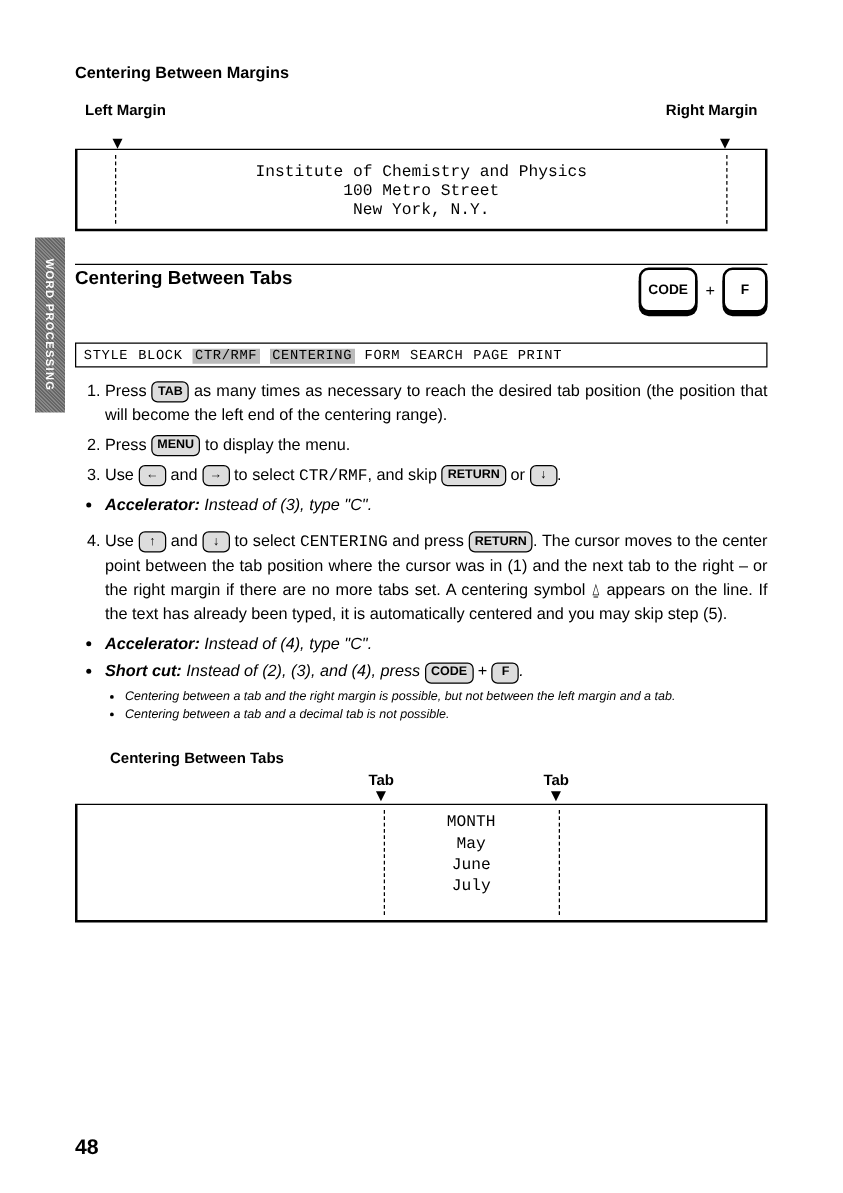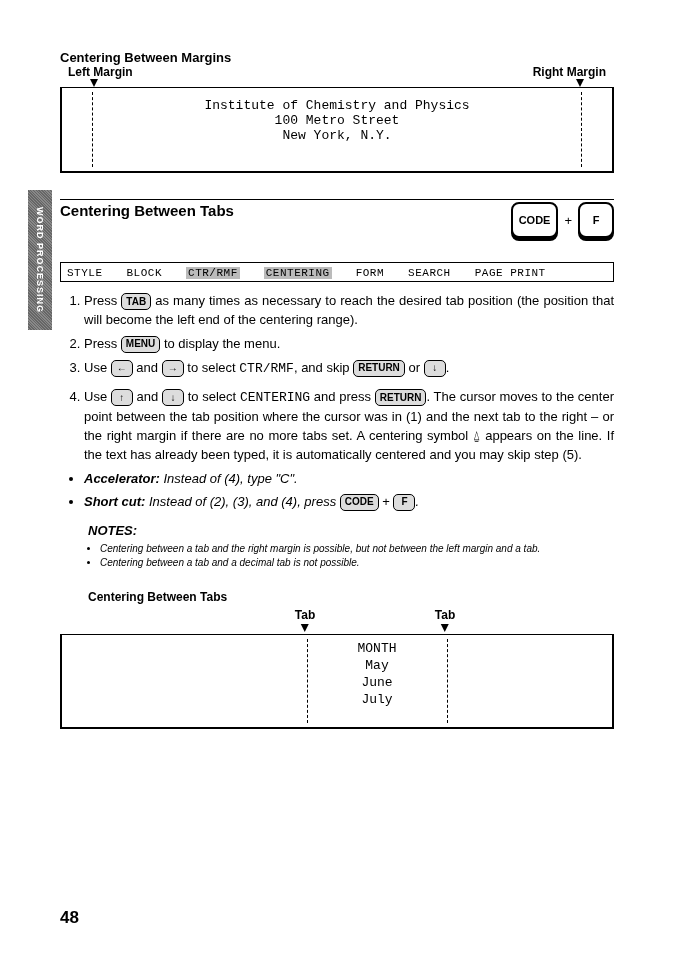--- a/index.html
+++ b/index.html
@@ -34,41 +34,41 @@
     justify-content: center;
     letter-spacing: 1px;
   }
   .section-heading {
     font-weight: bold;
     font-size: 13px;
   }
   .margin-labels {
     display: flex;
     justify-content: space-between;
-    margin: 0 8px;
+    margin: 16px 8px;
     font-weight: bold;
     font-size: 12px;
   }
   .arrow-row {
     display: flex;
     justify-content: space-between;
     margin: 0 30px;
     height: 10px;
   }
   .arrow-down {
     width: 0; height: 0;
     border-left: 4px solid transparent;
     border-right: 4px solid transparent;
     border-top: 8px solid #000;
   }
   .example-box {
     border: 2px solid #000;
     border-top-width: 1px;
     margin-top: -2px;
-    padding: 10px 8px 28px 8px;
+    padding: 10px 8px 8px 8px;
     position: relative;
     font-family: "Courier New", monospace;
     font-size: 13px;
     text-align: center;
   }
   .dashed-col {
     border-left: 1px dashed #000;
     position: absolute;
     top: 4px;
     bottom: 4px;
@@ -106,21 +106,21 @@
   }
   .menu-bar {
     border: 1px solid #000;
     margin-top: 24px;
     font-family: "Courier New", monospace;
     font-size: 11px;
     padding: 4px 6px 2px 6px;
   }
   .menu-row {
     display: flex;
-    gap: 24px;
+    gap: 8px;
     align-items: flex-start;
     white-space: nowrap;
   }
   .menu-item { letter-spacing: 0.5px; }
   .menu-hi {
     background: #bbb;
     padding: 0 2px;
   }
   .menu-sub {
     margin-left: 130px;
@@ -268,31 +268,33 @@
     <li>
       <span>Press </span><span class="key">TAB</span><span> as many times as necessary to reach the desired tab position (the position that will become the left end of the centering range).</span>
     </li>
     <li>
       <span>Press </span><span class="key">MENU</span><span> to display the menu.</span>
     </li>
     <li>
       <span>Use </span><span class="key-sm">←</span><span> and </span><span class="key-sm">→</span><span> to select </span><span class="mono">CTR/RMF</span><span>, and skip </span><span class="key">RETURN</span><span> or </span><span class="key-sm">↓</span><span>.</span>
     </li>
   </ol>
+  <ul class="bullets">
+    <li><span class="accel">Accelerator:</span><em> Instead of (3), type "C".</em></li>
+  </ul>
   <ol class="steps" start="4">
     <li>
       <span>Use </span><span class="key-sm">↑</span><span> and </span><span class="key-sm">↓</span><span> to select </span><span class="mono">CENTERING</span><span> and press </span><span class="key">RETURN</span><span>. The cursor moves to the center point between the tab position where the cursor was in (1) and the next tab to the right – or the right margin if there are no more tabs set. A centering symbol </span><span>⍙</span><span> appears on the line. If the text has already been typed, it is automatically centered and you may skip step (5).</span>
     </li>
   </ol>
   <ul class="bullets">
     <li><span class="accel">Accelerator:</span><em> Instead of (4), type "C".</em></li>
     <li><span class="accel">Short cut:</span><em> Instead of (2), (3), and (4), press </em><span class="key">CODE</span><span> + </span><span class="key-sm">F</span><em>.</em></li>
   </ul>
 
-  <div class="notes-heading">NOTES:</div>
   <ul class="notes-list">
     <li>Centering between a tab and the right margin is possible, but not between the left margin and a tab.</li>
     <li>Centering between a tab and a decimal tab is not possible.</li>
   </ul>
 
   <div class="tab-heading">Centering Between Tabs</div>
   <div class="tab-labels">
     <div class="tab-label" style="left:245px">
       <span>Tab</span>
       <div class="arrow-down"></div>

